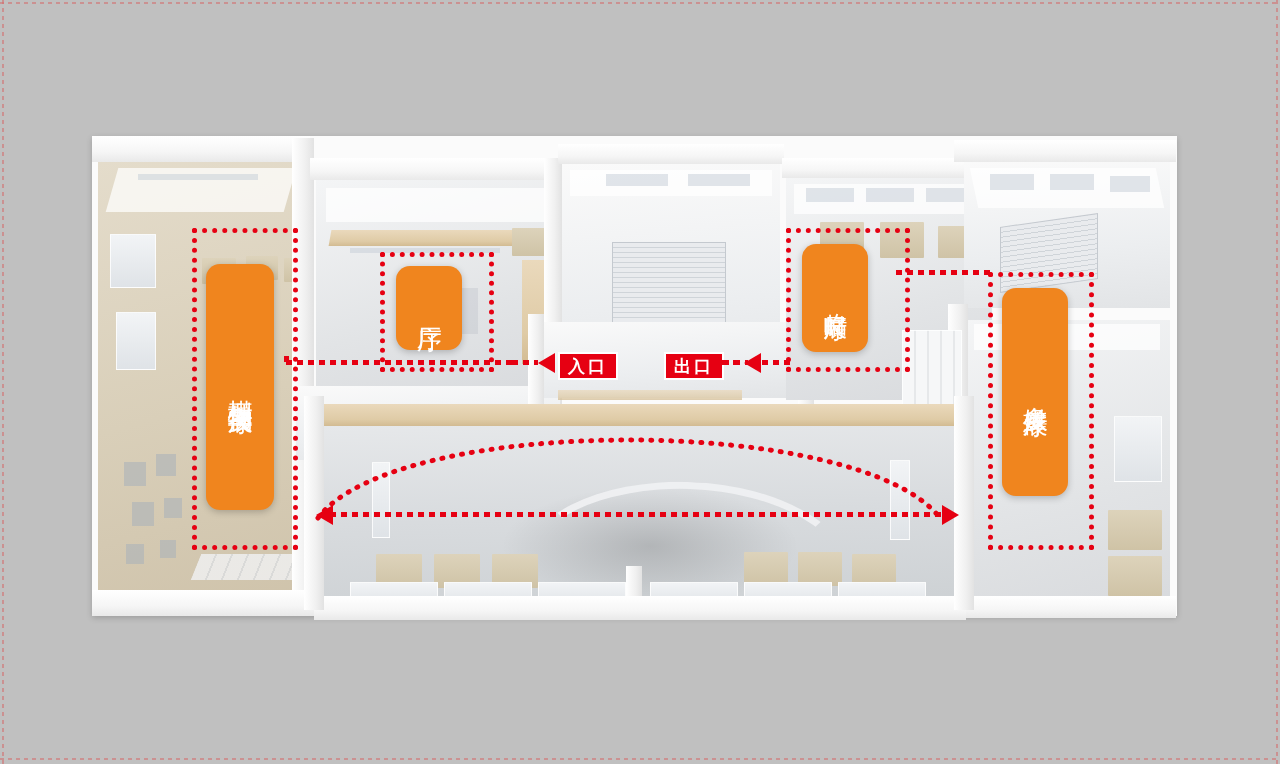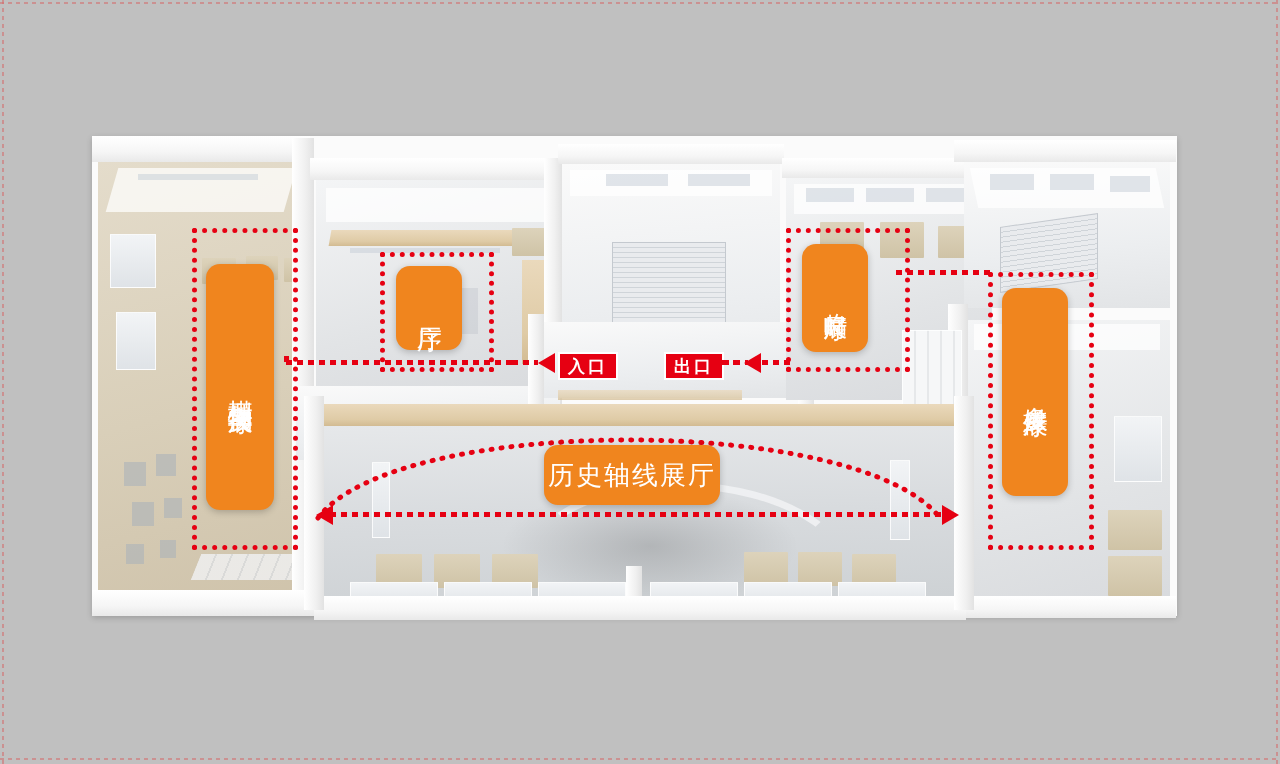--- a/index.html
+++ b/index.html
@@ -310,21 +310,20 @@
   </svg>
 
   <div class="tag vert" style="left:206px;top:264px;width:68px;height:246px;font-size:25px;">模型与实物展厅</div>
 
   <div class="tag vert" style="left:396px;top:266px;width:66px;height:84px;font-size:25px;">序厅</div>
 
   <div class="tag vert" style="left:802px;top:244px;width:66px;height:108px;font-size:24px;">临时展厅</div>
 
   <div class="tag vert" style="left:1002px;top:288px;width:66px;height:208px;font-size:25px;">多媒体展厅</div>
 
-  <div class="tag horiz" style="left:544px;top:445px;width:176px;height:60px;font-size:26px;">历史轴线展厅</div>
 
   <div class="chip" style="left:558px;top:352px;width:56px;height:24px;">入口</div>
 
   <div class="chip" style="left:664px;top:352px;width:56px;height:24px;">出口</div>
 
   <div class="dash-h" style="left:512px;top:360px;width:26px;"></div>
   <div class="dash-h" style="left:722px;top:360px;width:22px;"></div>
 
 </div>
 

